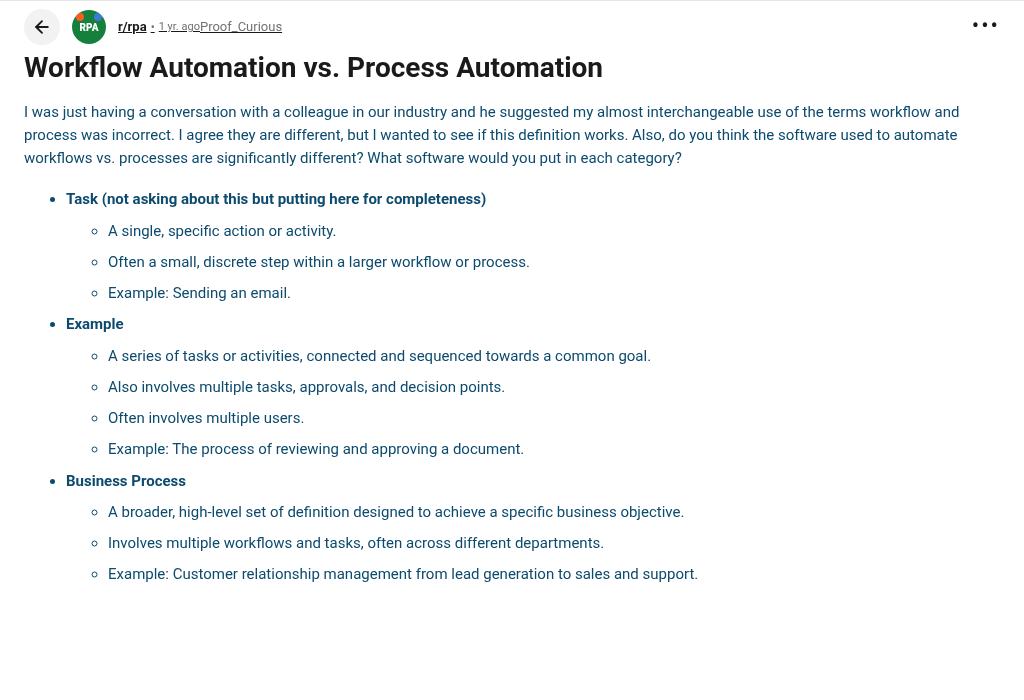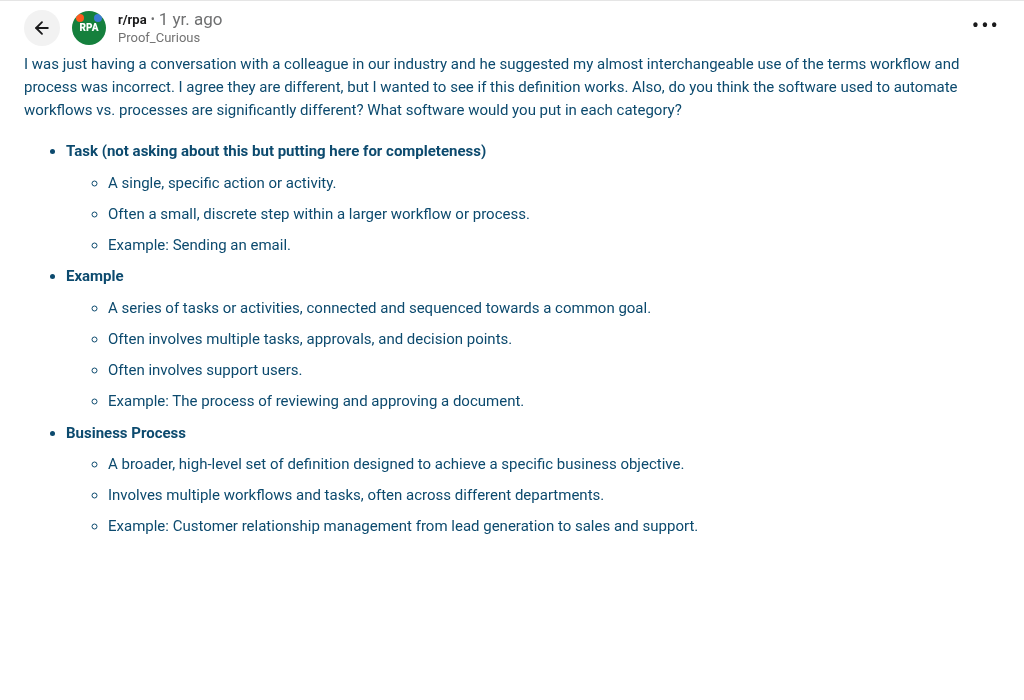--- a/index.html
+++ b/index.html
@@ -60,35 +60,35 @@
     .avatar::after {
       content: "";
       position: absolute;
       width: 8px; height: 8px;
       background: #3a7bd5;
       border-radius: 50%;
       top: 3px; right: 4px;
     }
     .meta {
       display: flex;
-      flex-direction: column;
       line-height: 1.25;
+      text-decoration: underline;
     }
     .meta-top {
       display: flex;
       align-items: center;
       gap: 4px;
     }
     .subreddit {
       font-size: 13px;
       font-weight: 700;
       color: #1a1a1b;
     }
     .dot { color: #6f7071; font-size: 12px; }
-    .time { color: #6f7071; font-size: 17px; }
+    .time { color: #6f7071; font-size: 11px; }
     .username {
       color: #737373;
       font-size: 13px;
     }
     .more-button {
       position: absolute;
       right: 0;
       top: 6px;
       cursor: pointer;
       color: #1a1a1b;
@@ -155,33 +155,34 @@
         <span class="dot">•</span>
         <span class="time">1 yr. ago</span>
       </div>
       <span class="username">Proof_Curious</span>
     </div>
     <div class="more-button">
       <span>•••</span>
     </div>
   </div>
 
+  <h1 class="post-title">Workflow Automation vs. Process Automation</h1>
 
   <div class="post-body">
     <p>I was just having a conversation with a colleague in our industry and he suggested my almost interchangeable use of the terms workflow and process was incorrect. I agree they are different, but I wanted to see if this definition works. Also, do you think the software used to automate workflows vs. processes are significantly different? What software would you put in each category?</p>
     <ul class="def-list" id="def-list">
         <li><span class="def-term">Task</span><span class="def-note"> (not asking about this but putting here for completeness)</span><ul class="sub-list">
             <li>A single, specific action or activity.</li>
             <li>Often a small, discrete step within a larger workflow or process.</li>
             <li>Example: Sending an email.</li>
           </ul></li>
         <li><span class="def-term">Example</span><ul class="sub-list">
             <li>A series of tasks or activities, connected and sequenced towards a common goal.</li>
-            <li>Often involves multiple tasks, approvals, and decision points.</li>
-            <li>Often involves support users.</li>
+            <li>Also involves multiple tasks, approvals, and decision points.</li>
+            <li>Often involves multiple users.</li>
             <li>Example: The process of reviewing and approving a document.</li>
           </ul></li>
         <li><span class="def-term">Business Process</span><ul class="sub-list">
             <li>A broader, high-level set of definition designed to achieve a specific business objective.</li>
             <li>Involves multiple workflows and tasks, often across different departments.</li>
             <li>Example: Customer relationship management from lead generation to sales and support.</li>
           </ul></li>
       </ul>
   </div>
 

